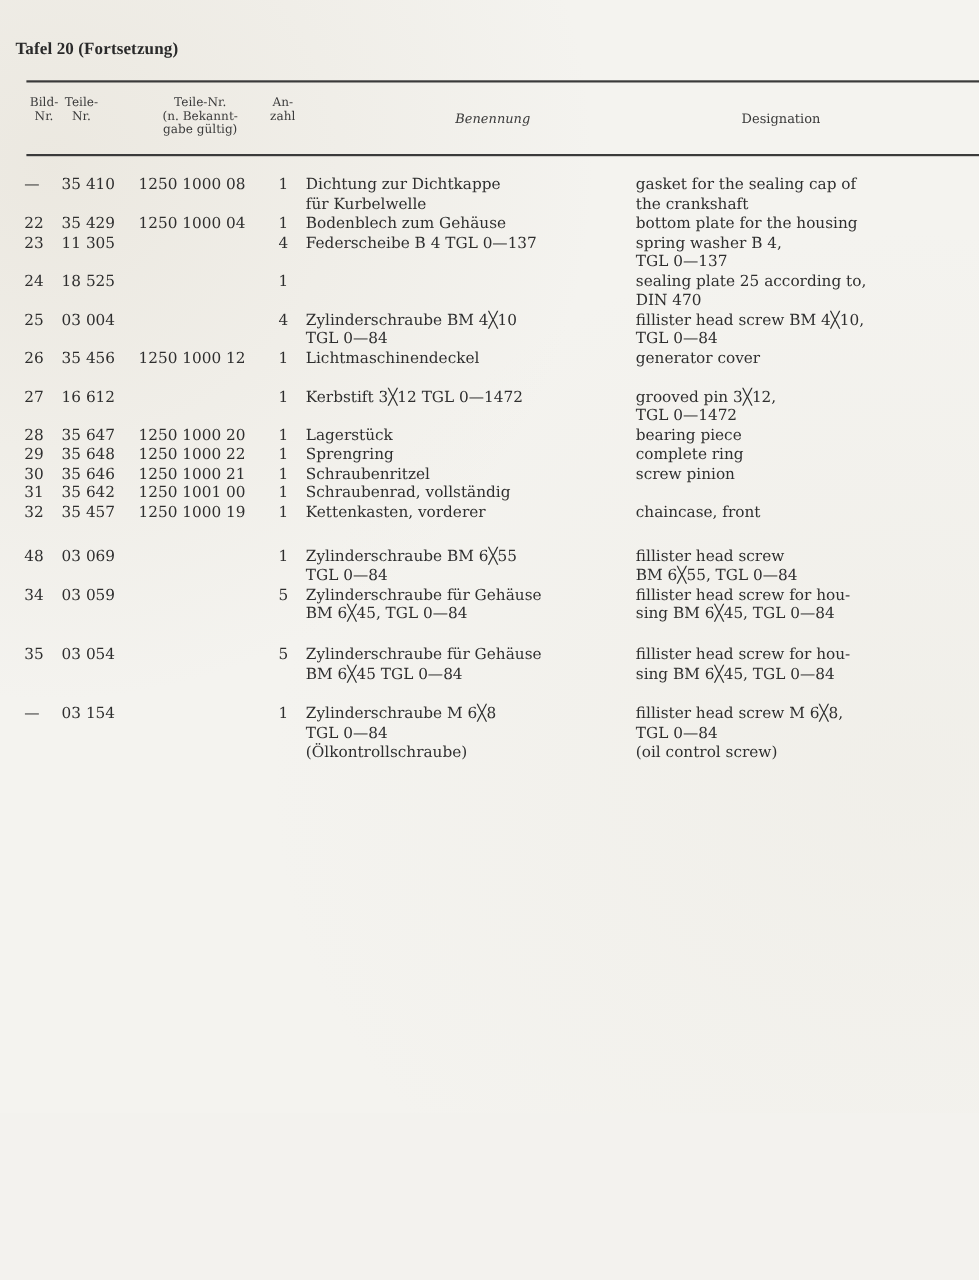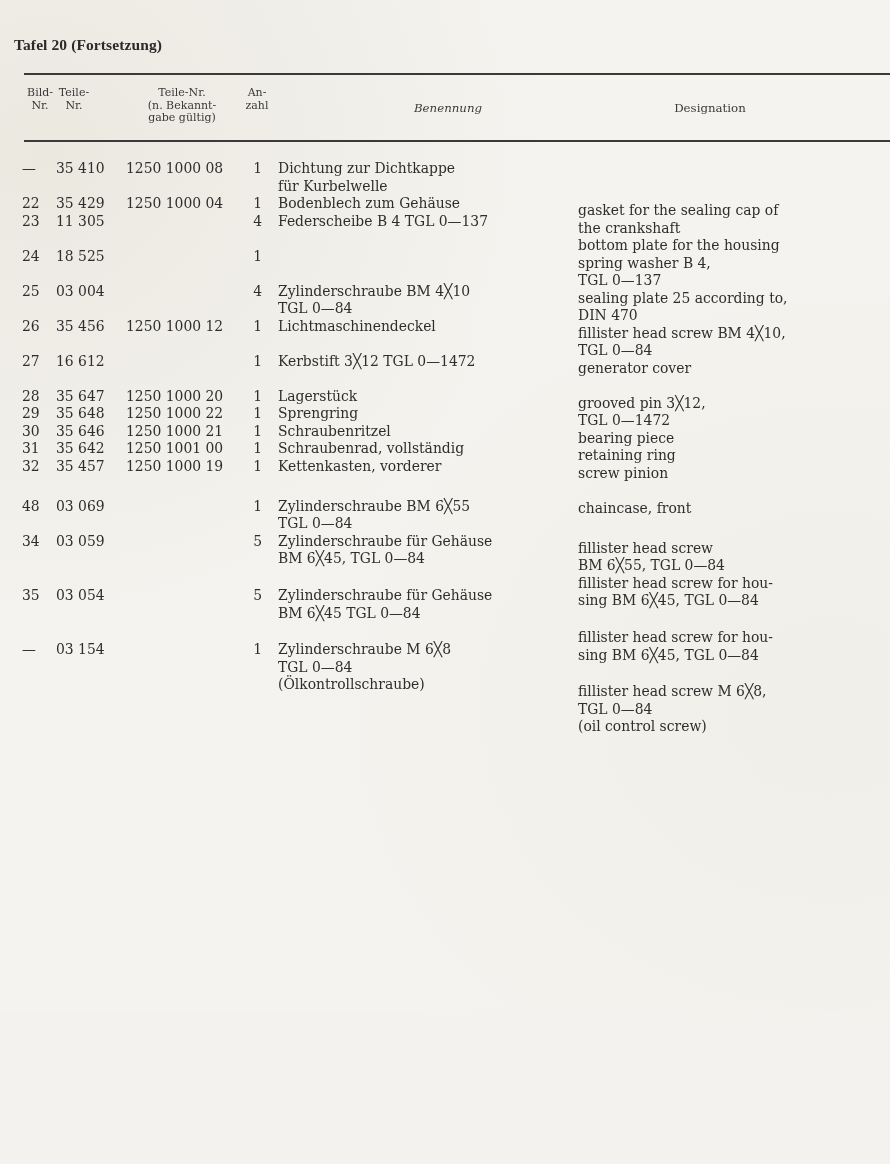--- a/index.html
+++ b/index.html
@@ -76,21 +76,21 @@
     .cell {
       position: absolute;
       top: 0;
       white-space: nowrap;
     }
     .c-bild { left: 22px; width: 28px; text-align: left; }
     .c-teile { left: 56px; width: 60px; }
     .c-tnr { left: 126px; width: 116px; }
     .c-anz { left: 240px; width: 22px; text-align: right; }
     .c-ben { left: 278px; width: 300px; white-space: pre-line; }
-    .c-des { left: 578px; width: 312px; white-space: pre-line; margin-top: 42px; }
+    .c-des { left: 578px; width: 312px; white-space: pre-line; }
   </style>
 </head>
 <body>
 
 <div class="page">
 
   <div class="title">Tafel 20 (Fortsetzung)</div>
 
   <div class="rule top"></div>
 
@@ -178,21 +178,21 @@
         <div class="cell c-anz">1</div>
         <div class="cell c-ben">Lagerstück</div>
         <div class="cell c-des">bearing piece</div>
       </div>
       <div class="row" style="height: 17.5px;">
         <div class="cell c-bild">29</div>
         <div class="cell c-teile">35 648</div>
         <div class="cell c-tnr">1250 1000 22</div>
         <div class="cell c-anz">1</div>
         <div class="cell c-ben">Sprengring</div>
-        <div class="cell c-des">retaining ring</div>
+        <div class="cell c-des">complete ring</div>
       </div>
       <div class="row" style="height: 17.5px;">
         <div class="cell c-bild">30</div>
         <div class="cell c-teile">35 646</div>
         <div class="cell c-tnr">1250 1000 21</div>
         <div class="cell c-anz">1</div>
         <div class="cell c-ben">Schraubenritzel</div>
         <div class="cell c-des">screw pinion</div>
       </div>
       <div class="row" style="height: 17.5px;">

